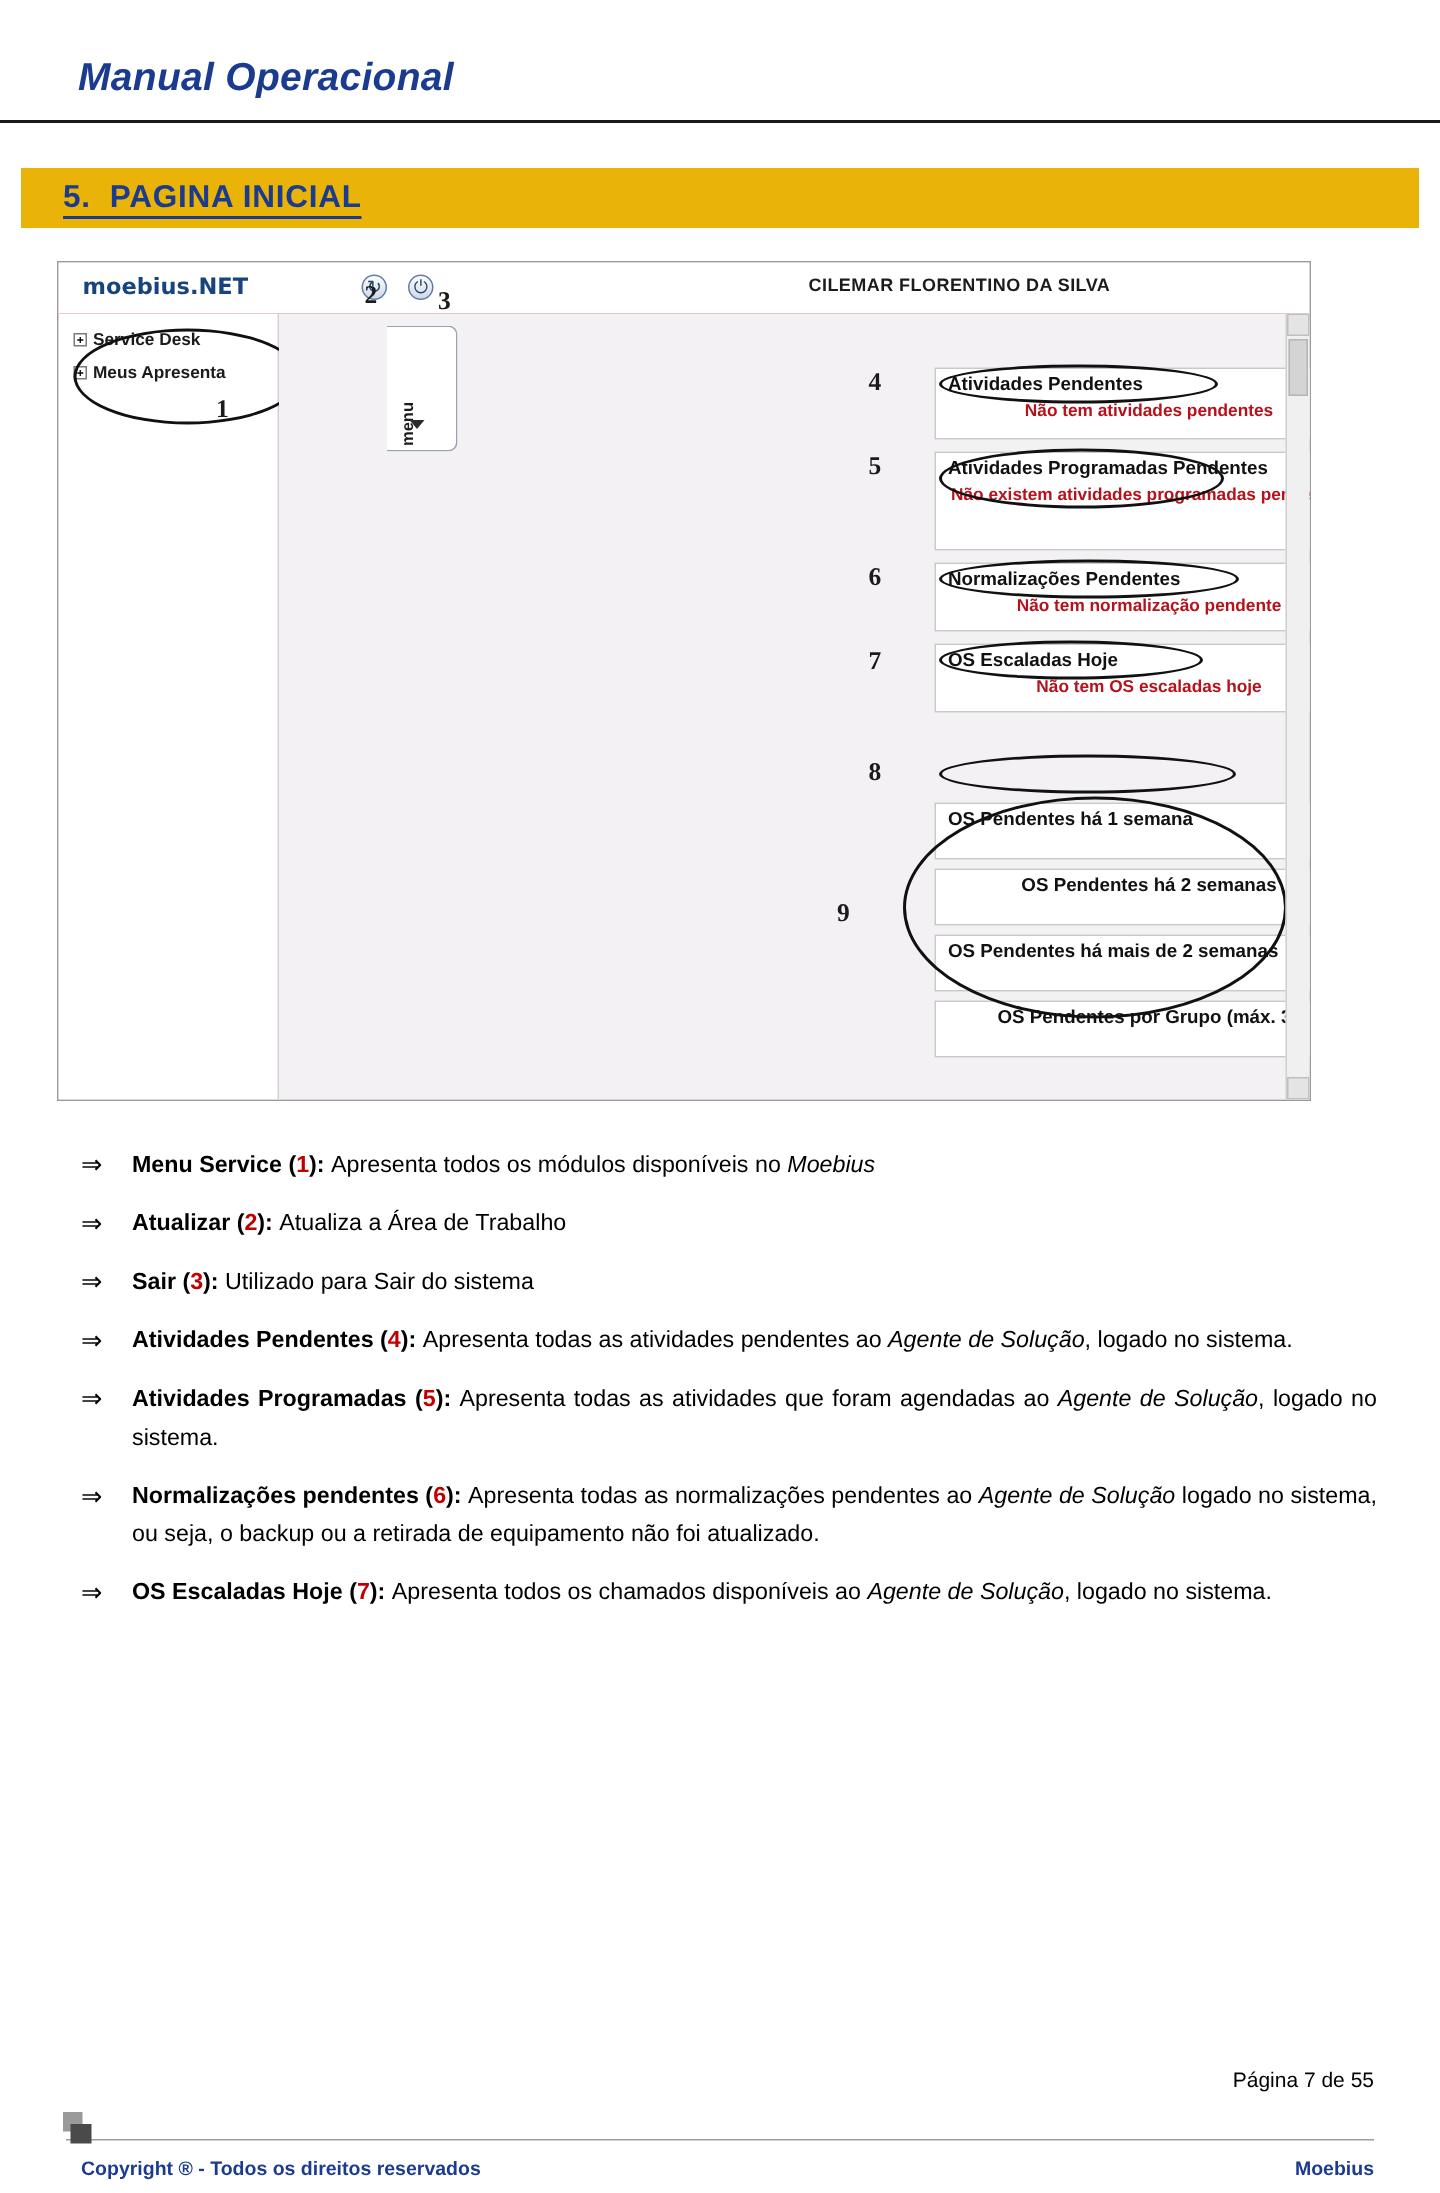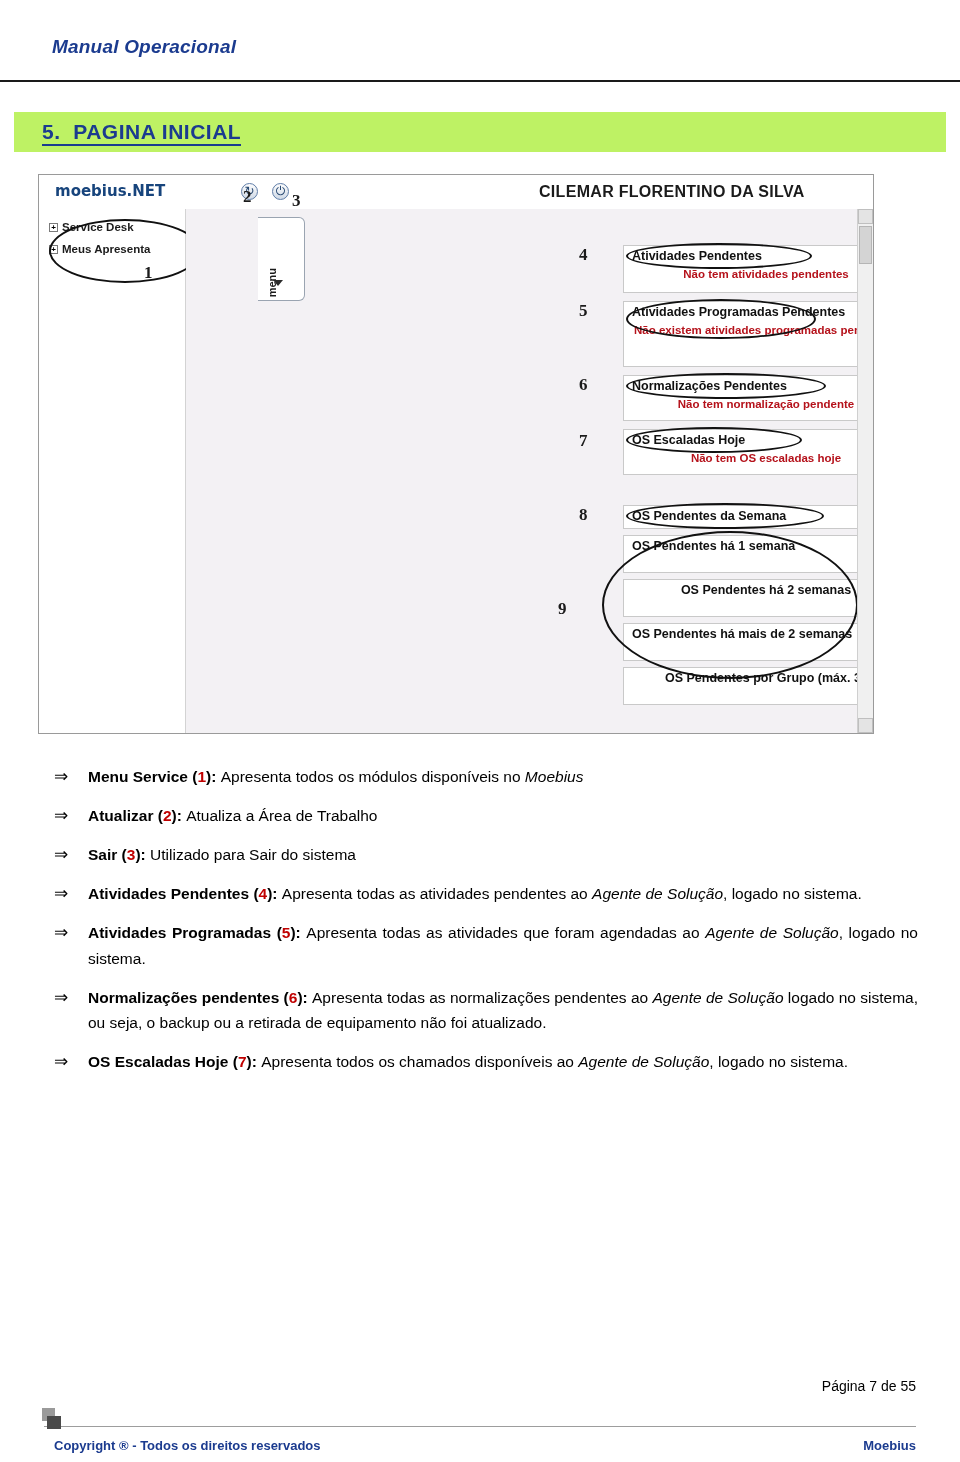--- a/index.html
+++ b/index.html
@@ -20,21 +20,21 @@
   .page-header {
     position: relative;
     height: 82px;
     border-bottom: 2px solid #1a1a1a;
     box-sizing: border-box;
   }
   .header-title {
     position: absolute;
     left: 52px;
     top: 36px;
-    font-size: 19px;
+    font-size: 26px;
     font-weight: bold;
     font-style: italic;
     color: #1b3b8f;
     letter-spacing: 0.2px;
   }
   .logo-box {
     position: absolute;
     right: 12px;
     top: 4px;
     width: 196px;
@@ -89,21 +89,21 @@
     width: 120px;
     height: 30px;
     overflow: hidden;
     pointer-events: none;
   }
 
   
   .section-title-bar {
     margin: 30px 14px 0 14px;
     height: 40px;
-    background: #bef264;
+    background: #eab308;
     position: relative;
     padding-left: 48px;
   }
   .section-title {
     position: absolute;
     left: 28px;
     top: 8px;
     font-size: 21px;
     font-weight: bold;
     color: #1b3b8f;
@@ -137,21 +137,21 @@
     position: absolute;
     left: 16px; top: 7px;
     font-size: 15px;
     font-weight: bold;
     color: #17447c;
     font-family: "DejaVu Sans", sans-serif;
   }
   .fig-user {
     position: absolute;
     left: 500px; top: 8px;
-    font-size: 16px;
+    font-size: 12px;
     font-weight: bold;
     color: #1b1b1b;
     letter-spacing: 0.3px;
   }
   .icon-circle {
     position: absolute;
     width: 17px; height: 17px;
     border-radius: 50%;
     border: 1px solid #5f7da8;
     background: linear-gradient(#fdfdfd,#cfd9e6);
@@ -424,24 +424,20 @@
       <div class="panel-msg">Não tem normalização pendente</div>
 
     </div>
 
     <div class="panel" style="left:437px; top:220px; width:286px; height:46px;">
       <div class="panel-head">OS Escaladas Hoje</div>
       <div class="panel-msg">Não tem OS escaladas hoje</div>
 
     </div>
 
-    <div class="panel" style="left:437px; top:296px; width:286px; height:24px;">
-      <div class="panel-head">OS Pendentes da Semana</div>
-
-    </div>
 
     <div class="panel" style="left:437px; top:326px; width:286px; height:38px;">
       <div class="panel-head">OS Pendentes há 1 semana</div>
 
     </div>
 
     <div class="panel" style="left:437px; top:370px; width:286px; height:38px;text-align:center;">
       <div class="panel-head">OS Pendentes há 2 semanas</div>
 
     </div>

